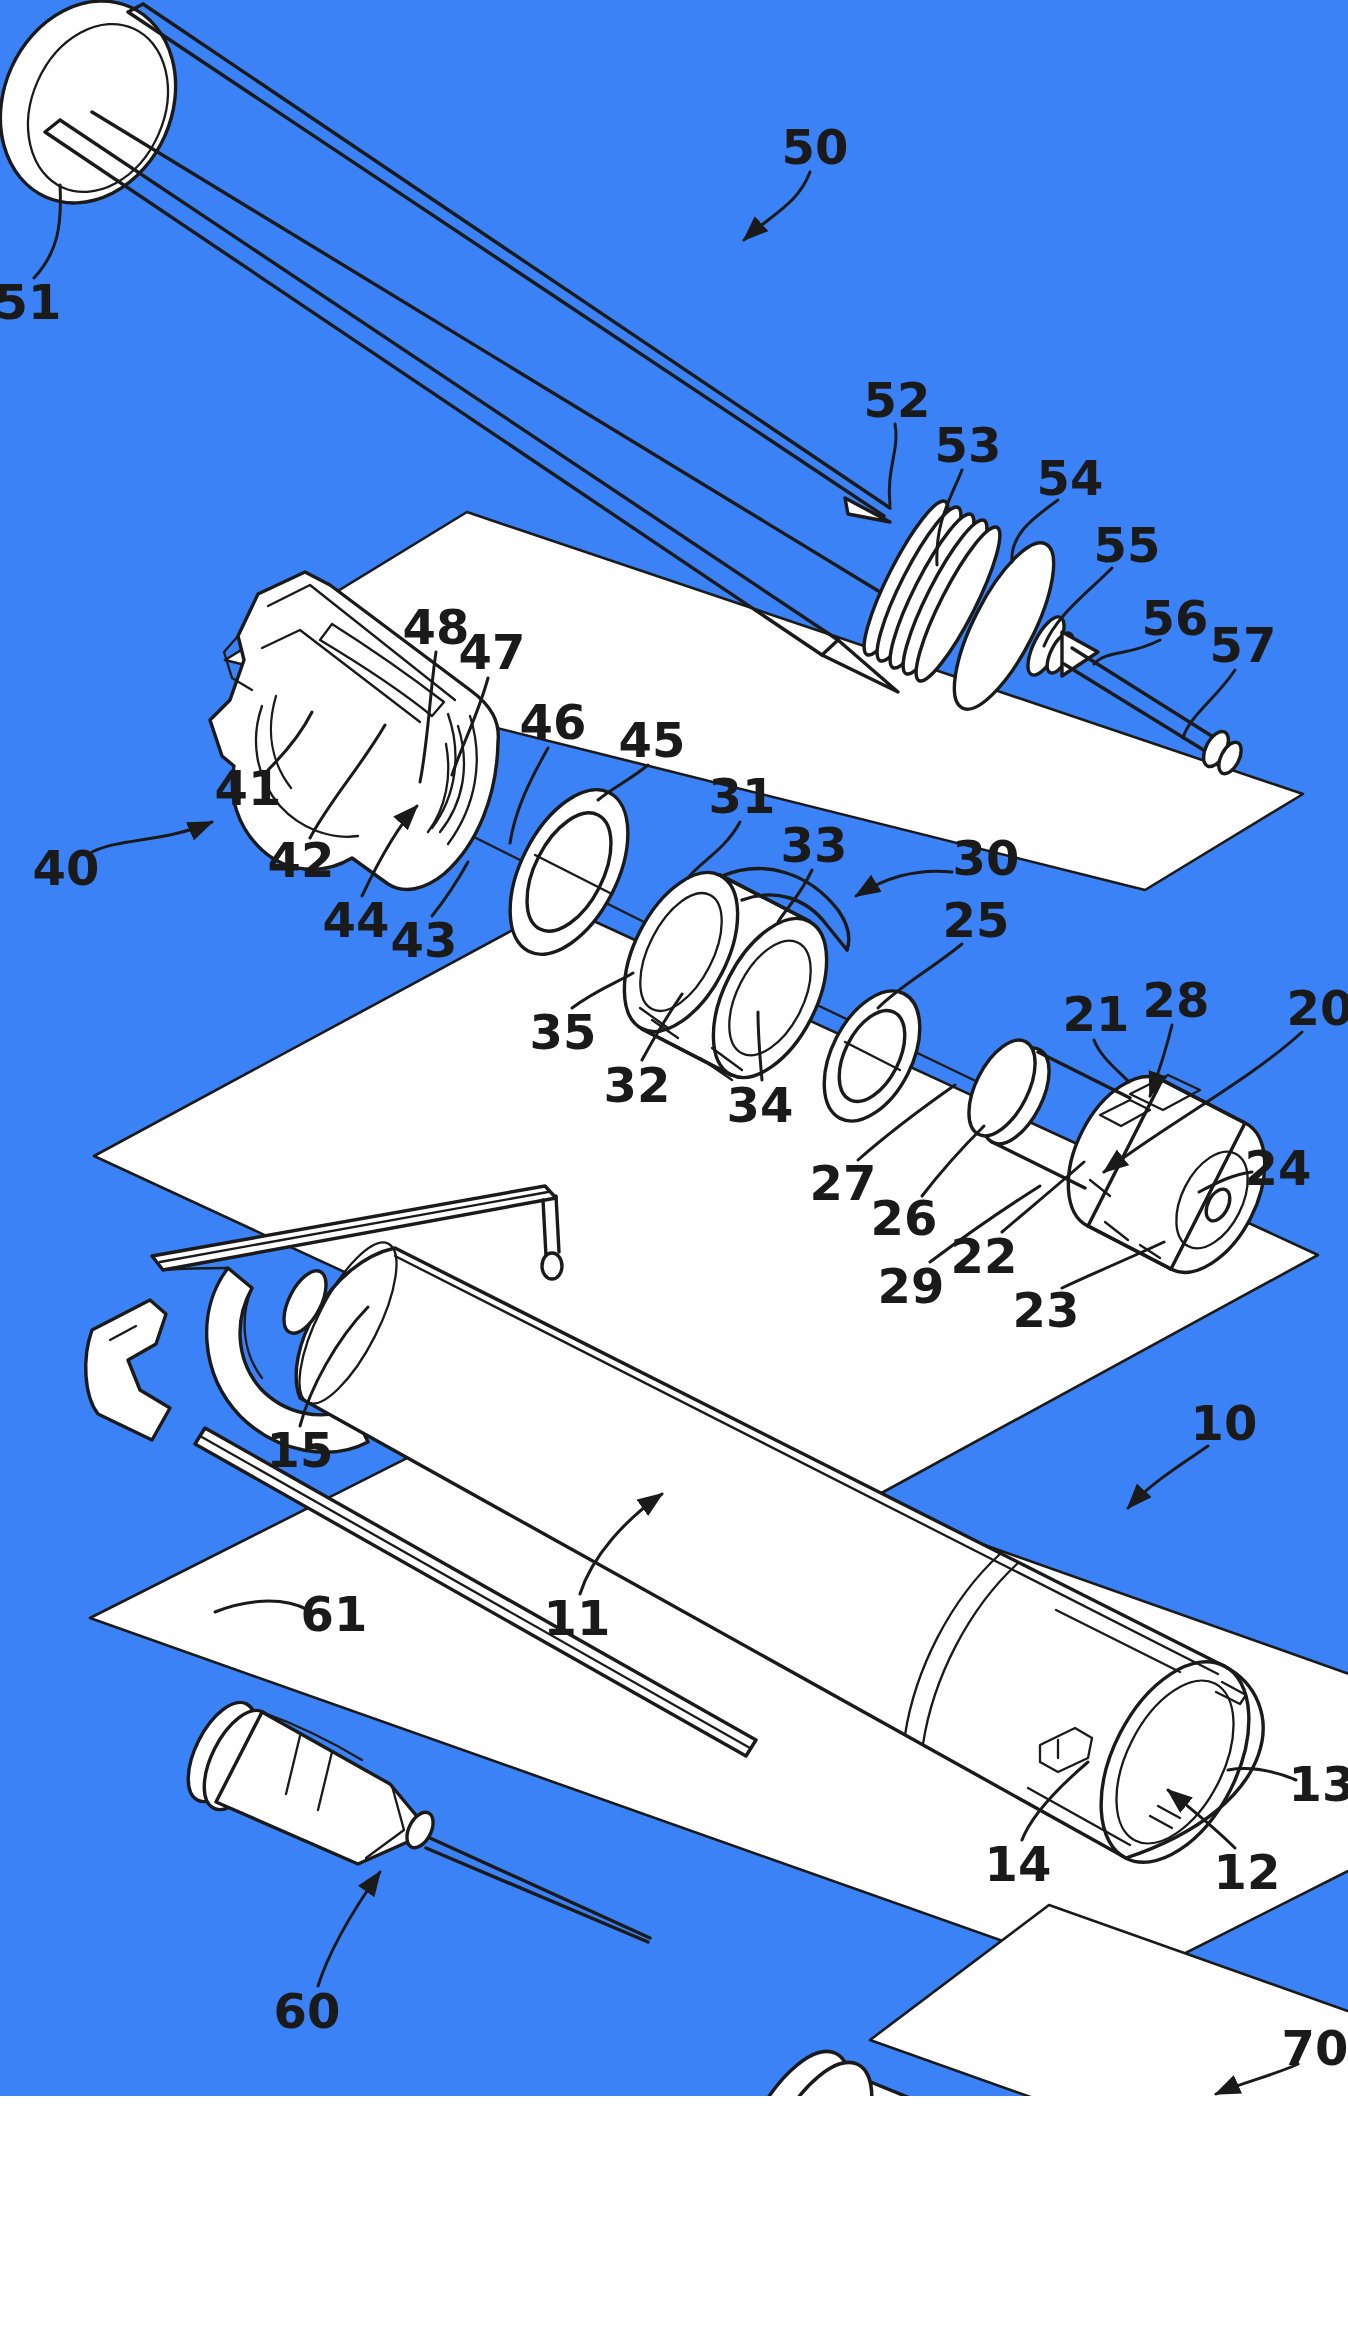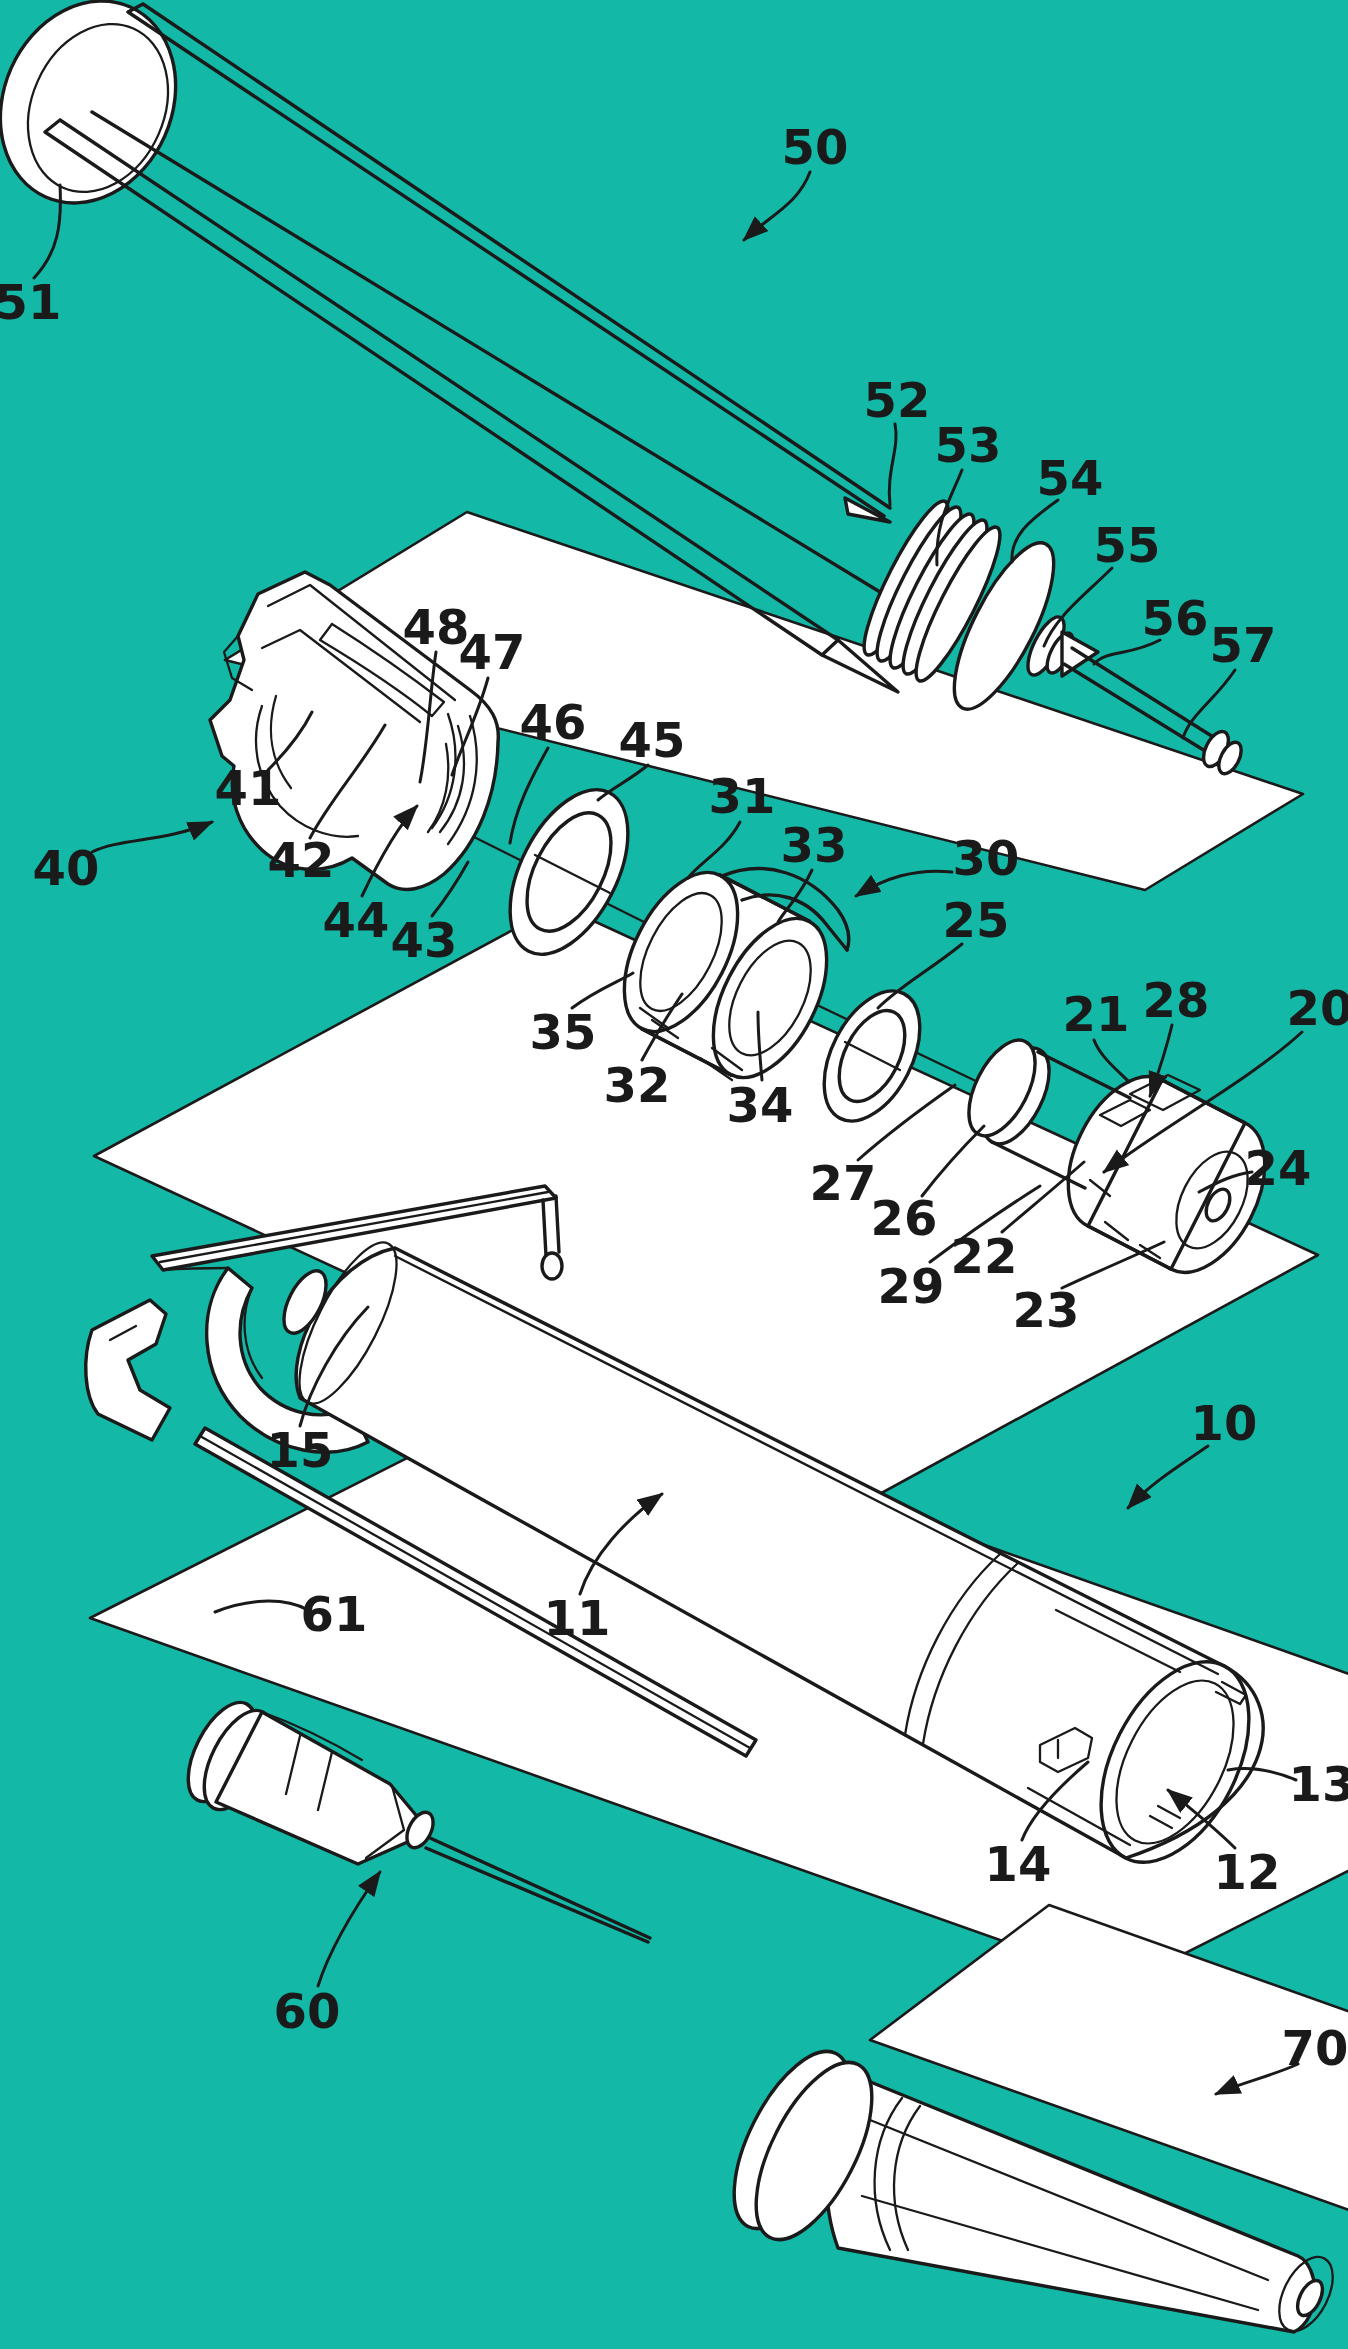--- a/index.html
+++ b/index.html
@@ -1,16 +1,16 @@
 <!DOCTYPE html>
 <html><head>
 <meta charset="utf-8">
 <style>
   html,body{margin:0;padding:0;background:#ffffff;}
-  .stage{width:1348px;height:2349px;position:relative;background:#14b8a6;overflow:hidden;}
+  .stage{width:1348px;height:2096px;position:relative;background:#3b82f6;overflow:hidden;}
   svg{display:block;}
   .ink{stroke:#1a1a1a;fill:none;stroke-width:3.4;stroke-linecap:round;stroke-linejoin:round;}
   .ink-fill{stroke:#1a1a1a;fill:#ffffff;stroke-width:3.4;stroke-linecap:round;stroke-linejoin:round;}
   .thin{stroke:#1a1a1a;fill:none;stroke-width:2.3;stroke-linecap:round;stroke-linejoin:round;}
   .plane{stroke:#1a1a1a;fill:#ffffff;stroke-width:2.6;stroke-linejoin:round;}
   .leader{stroke:#1a1a1a;fill:none;stroke-width:3;stroke-linecap:round;}
   .ref-num{font-family:"DejaVu Sans","Liberation Sans",sans-serif;font-weight:bold;font-size:48px;fill:#1a1a1a;}
 </style>
 </head>
 <body>

